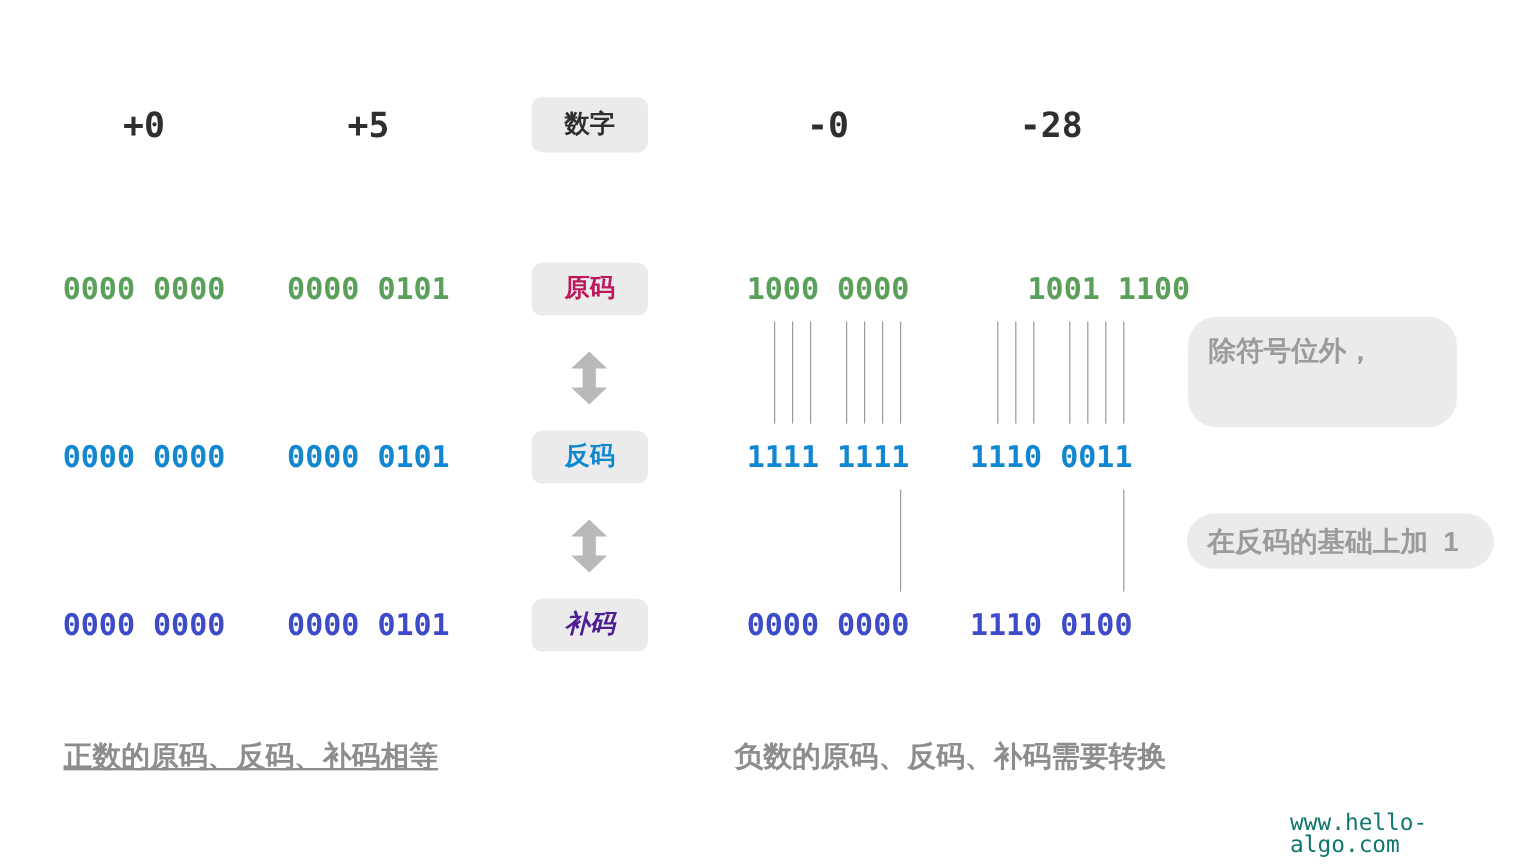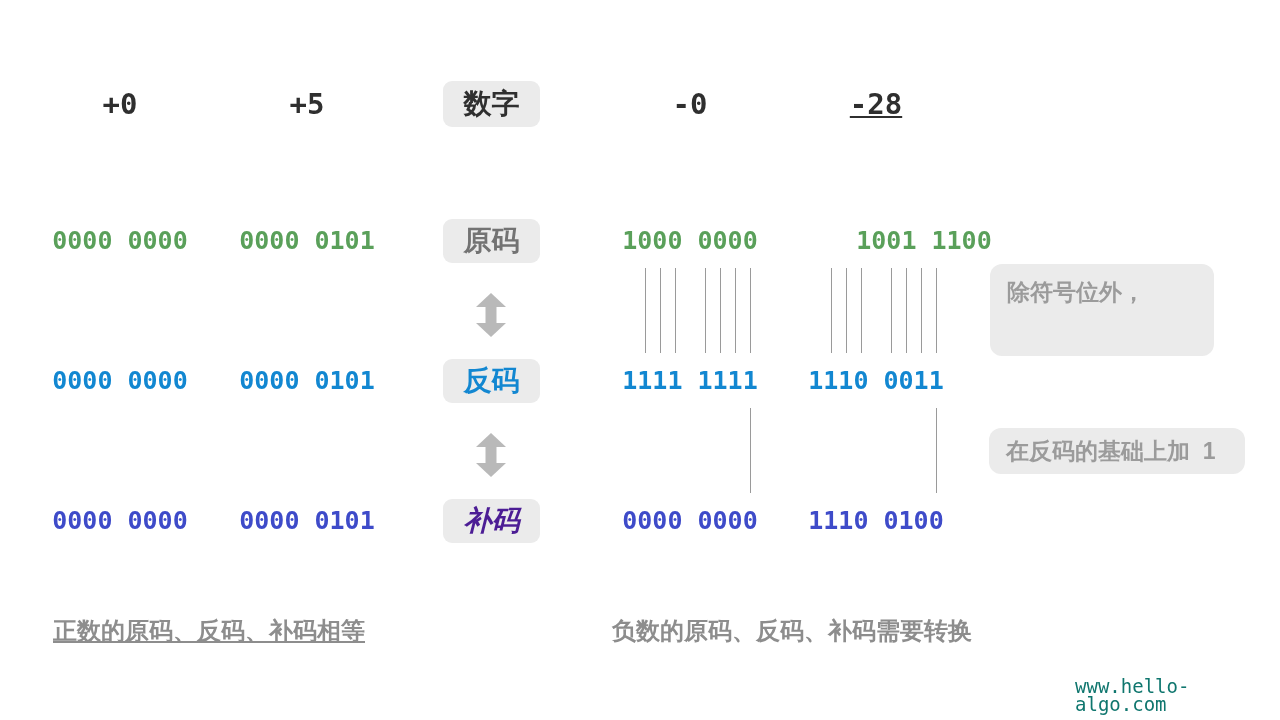--- a/index.html
+++ b/index.html
@@ -15,51 +15,51 @@
   }
   .bin{
     font-family:"DejaVu Sans Mono",monospace;font-weight:bold;font-size:25px;
     white-space:pre;line-height:32px;
   }
   .bin.green{color:#5aa05a;}
   .bin.blue{color:#1287d1;}
   .bin.indigo{color:#3e4bc9;}
   .badge{
     background:#ebebeb;border-radius:9px;text-align:center;
-    font-weight:bold;font-size:28px;color:#2f2f2f;
+    font-weight:bold;font-size:21px;color:#2f2f2f;
     width:97px;left:443px;
   }
   .badge.hdr{top:81px;height:46px;line-height:46px;}
   .badge.row{height:44px;line-height:44px;}
-  .badge.row.green{color:#737373;}
+  .badge.row.green{color:#be185d;}
   .badge.row.blue{color:#1287d1;}
   .badge.row.indigo{color:#4c1d95;font-style:italic;}
   .tickline{position:absolute;width:1px;background:#9a9a9a;}
   .note{
-    background:#ebebeb;border-radius:12px;color:#9b9b9b;font-weight:bold;
+    background:#ebebeb;border-radius:24px;color:#9b9b9b;font-weight:bold;
     font-size:23px;box-sizing:border-box;padding-left:17px;white-space:pre;
   }
   .note.two-line{width:224px;height:92px;left:990px;top:264px;padding-top:9px;line-height:38px;}
   .note.one-line{width:256px;height:46px;left:989px;top:428px;line-height:46px;}
   .caption{
     font-weight:bold;font-size:24px;color:#8d8d8d;line-height:28px;white-space:pre;
   }
   .watermark{
     font-family:"DejaVu Sans Mono",monospace;font-size:19px;color:#0f766e;
     line-height:18px;
   }
   .arrow-icon{display:block;}
 </style>
 </head>
 <body>
 
 <div class="abs centered hdr-num" style="left:120px;top:88px;">+0</div>
 <div class="abs centered hdr-num" style="left:307px;top:88px;">+5</div>
 <div class="abs centered hdr-num" style="left:690px;top:88px;">-0</div>
-<div class="abs centered hdr-num" style="left:876px;top:88px;text-decoration:underline;">-28</div>
+<div class="abs centered hdr-num" style="left:876px;top:88px;">-28</div>
 <div class="abs badge hdr">数字</div>
 
 <div class="abs centered bin green" style="left:120px;top:225px;">0000 0000</div>
 <div class="abs centered bin green" style="left:307px;top:225px;">0000 0101</div>
 <div class="abs centered bin green" style="left:690px;top:225px;">1000 0000</div>
 <div class="abs centered bin green" style="left:924px;top:225px;">1001 1100</div>
 <div class="abs badge row green" style="top:219px;">原码</div>
 
 <div id="flip-lines">
     <div class="tickline" style="left: 644.85px; top: 268px; height: 85px;"></div>

